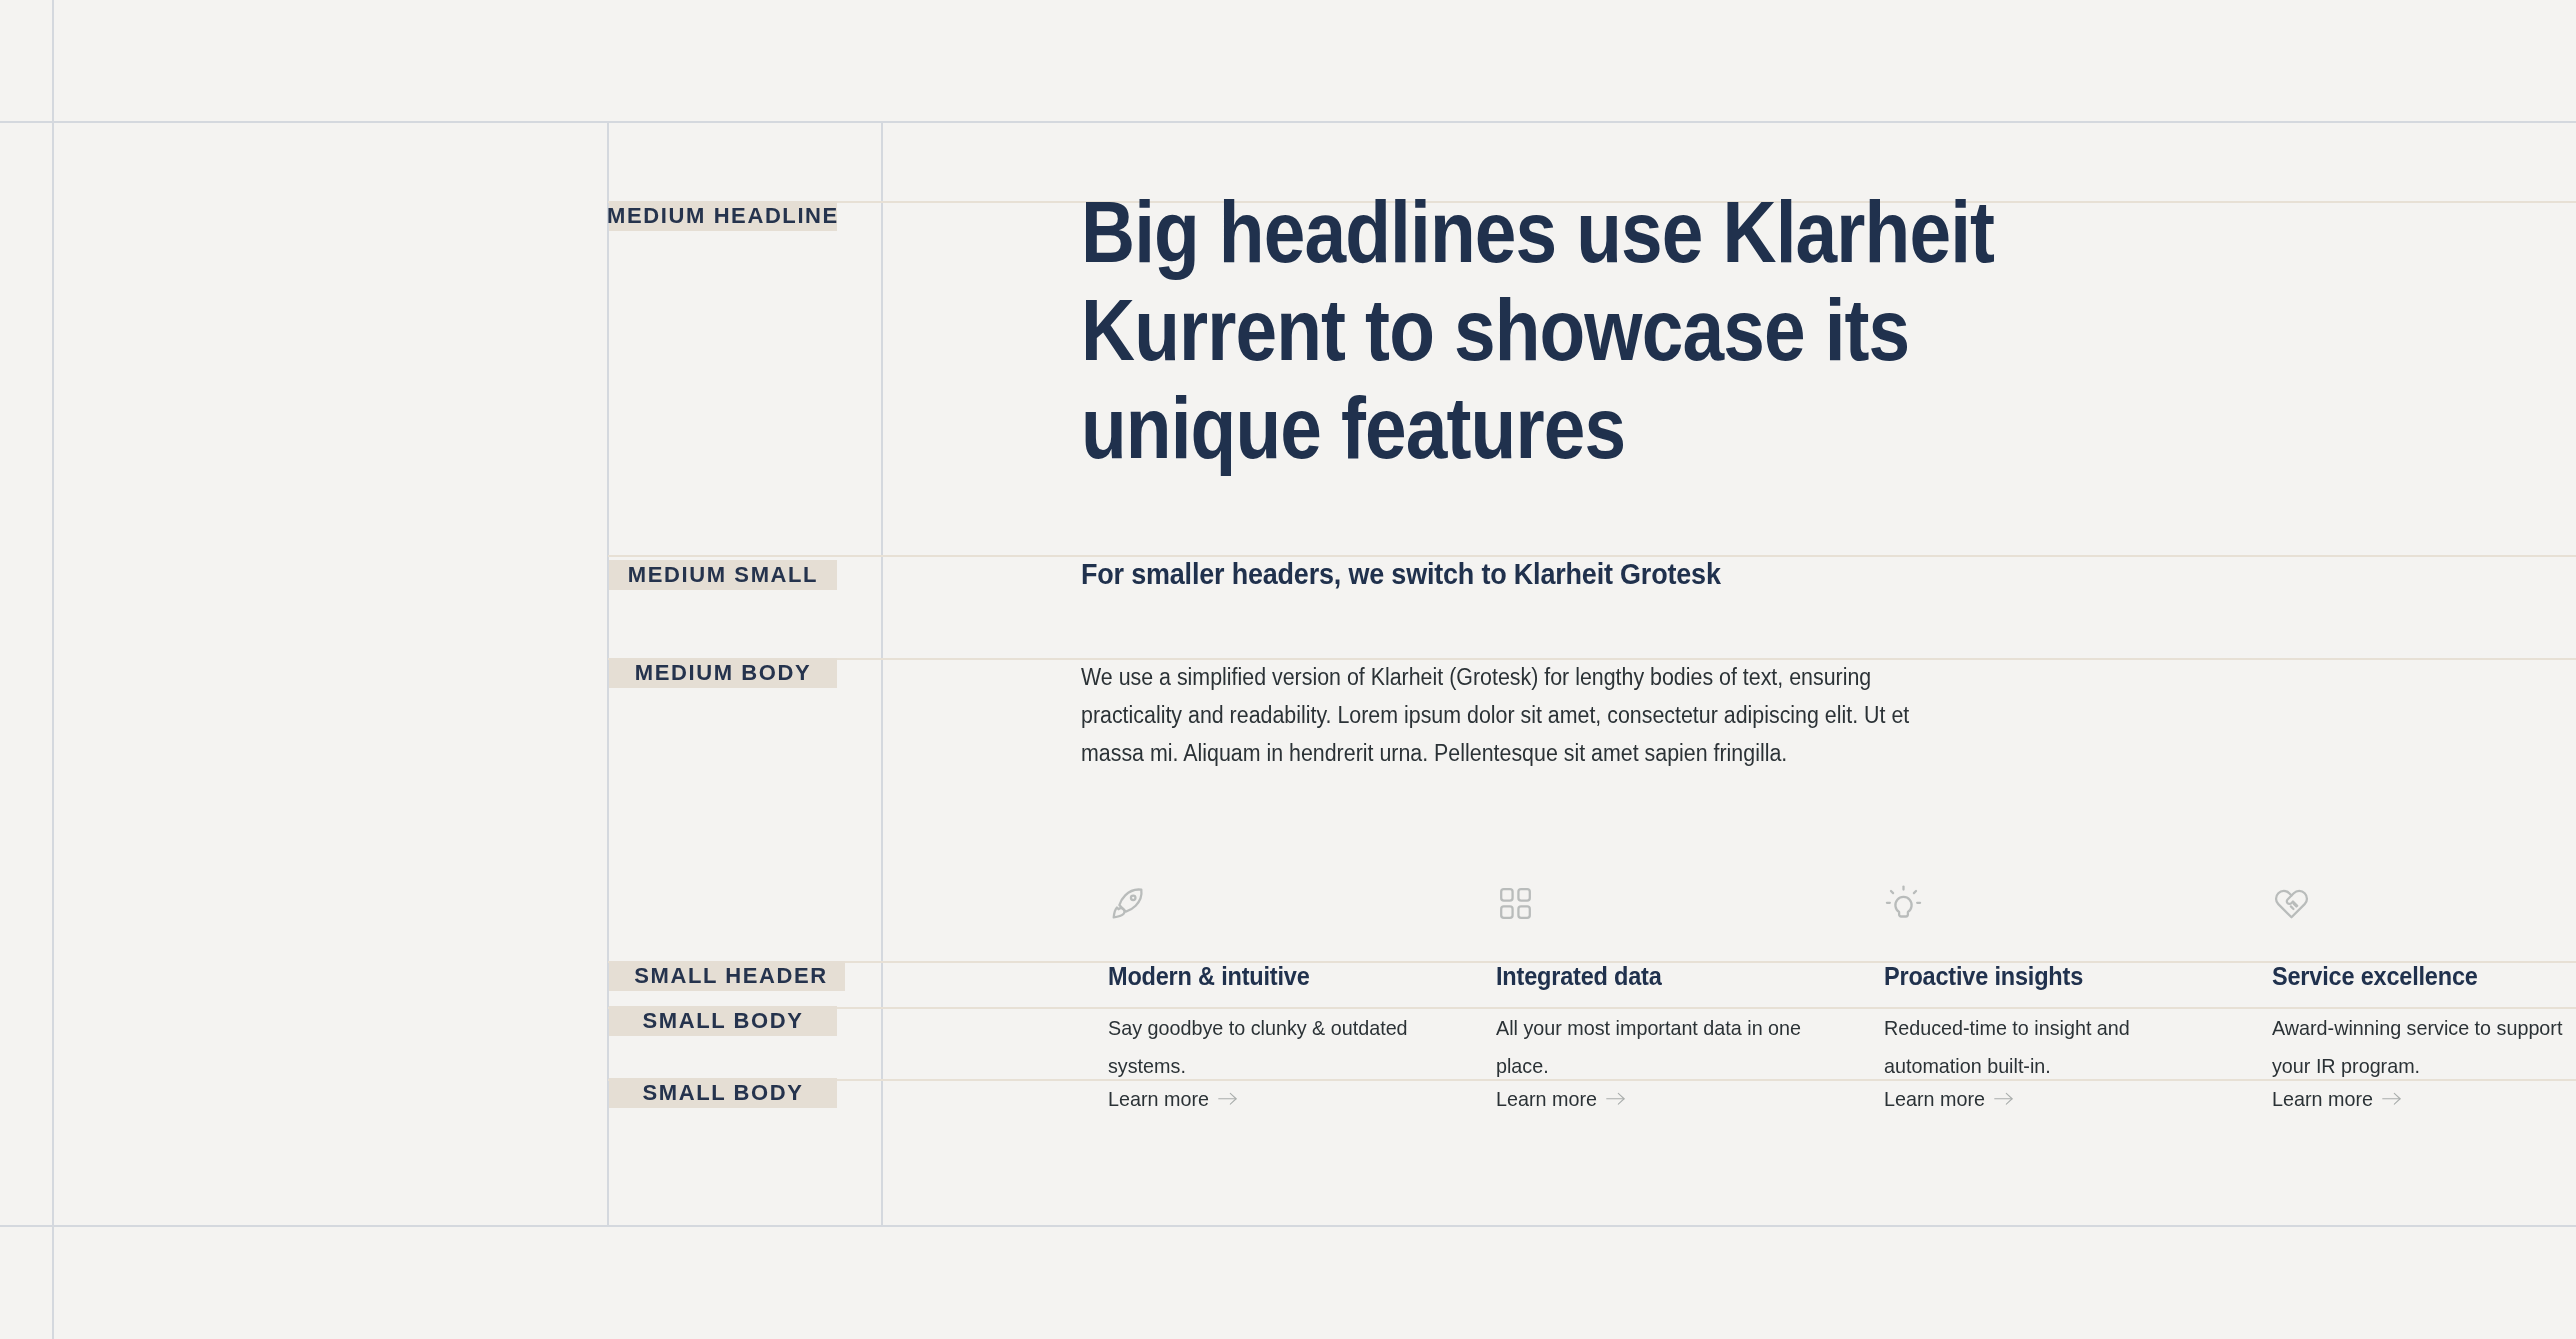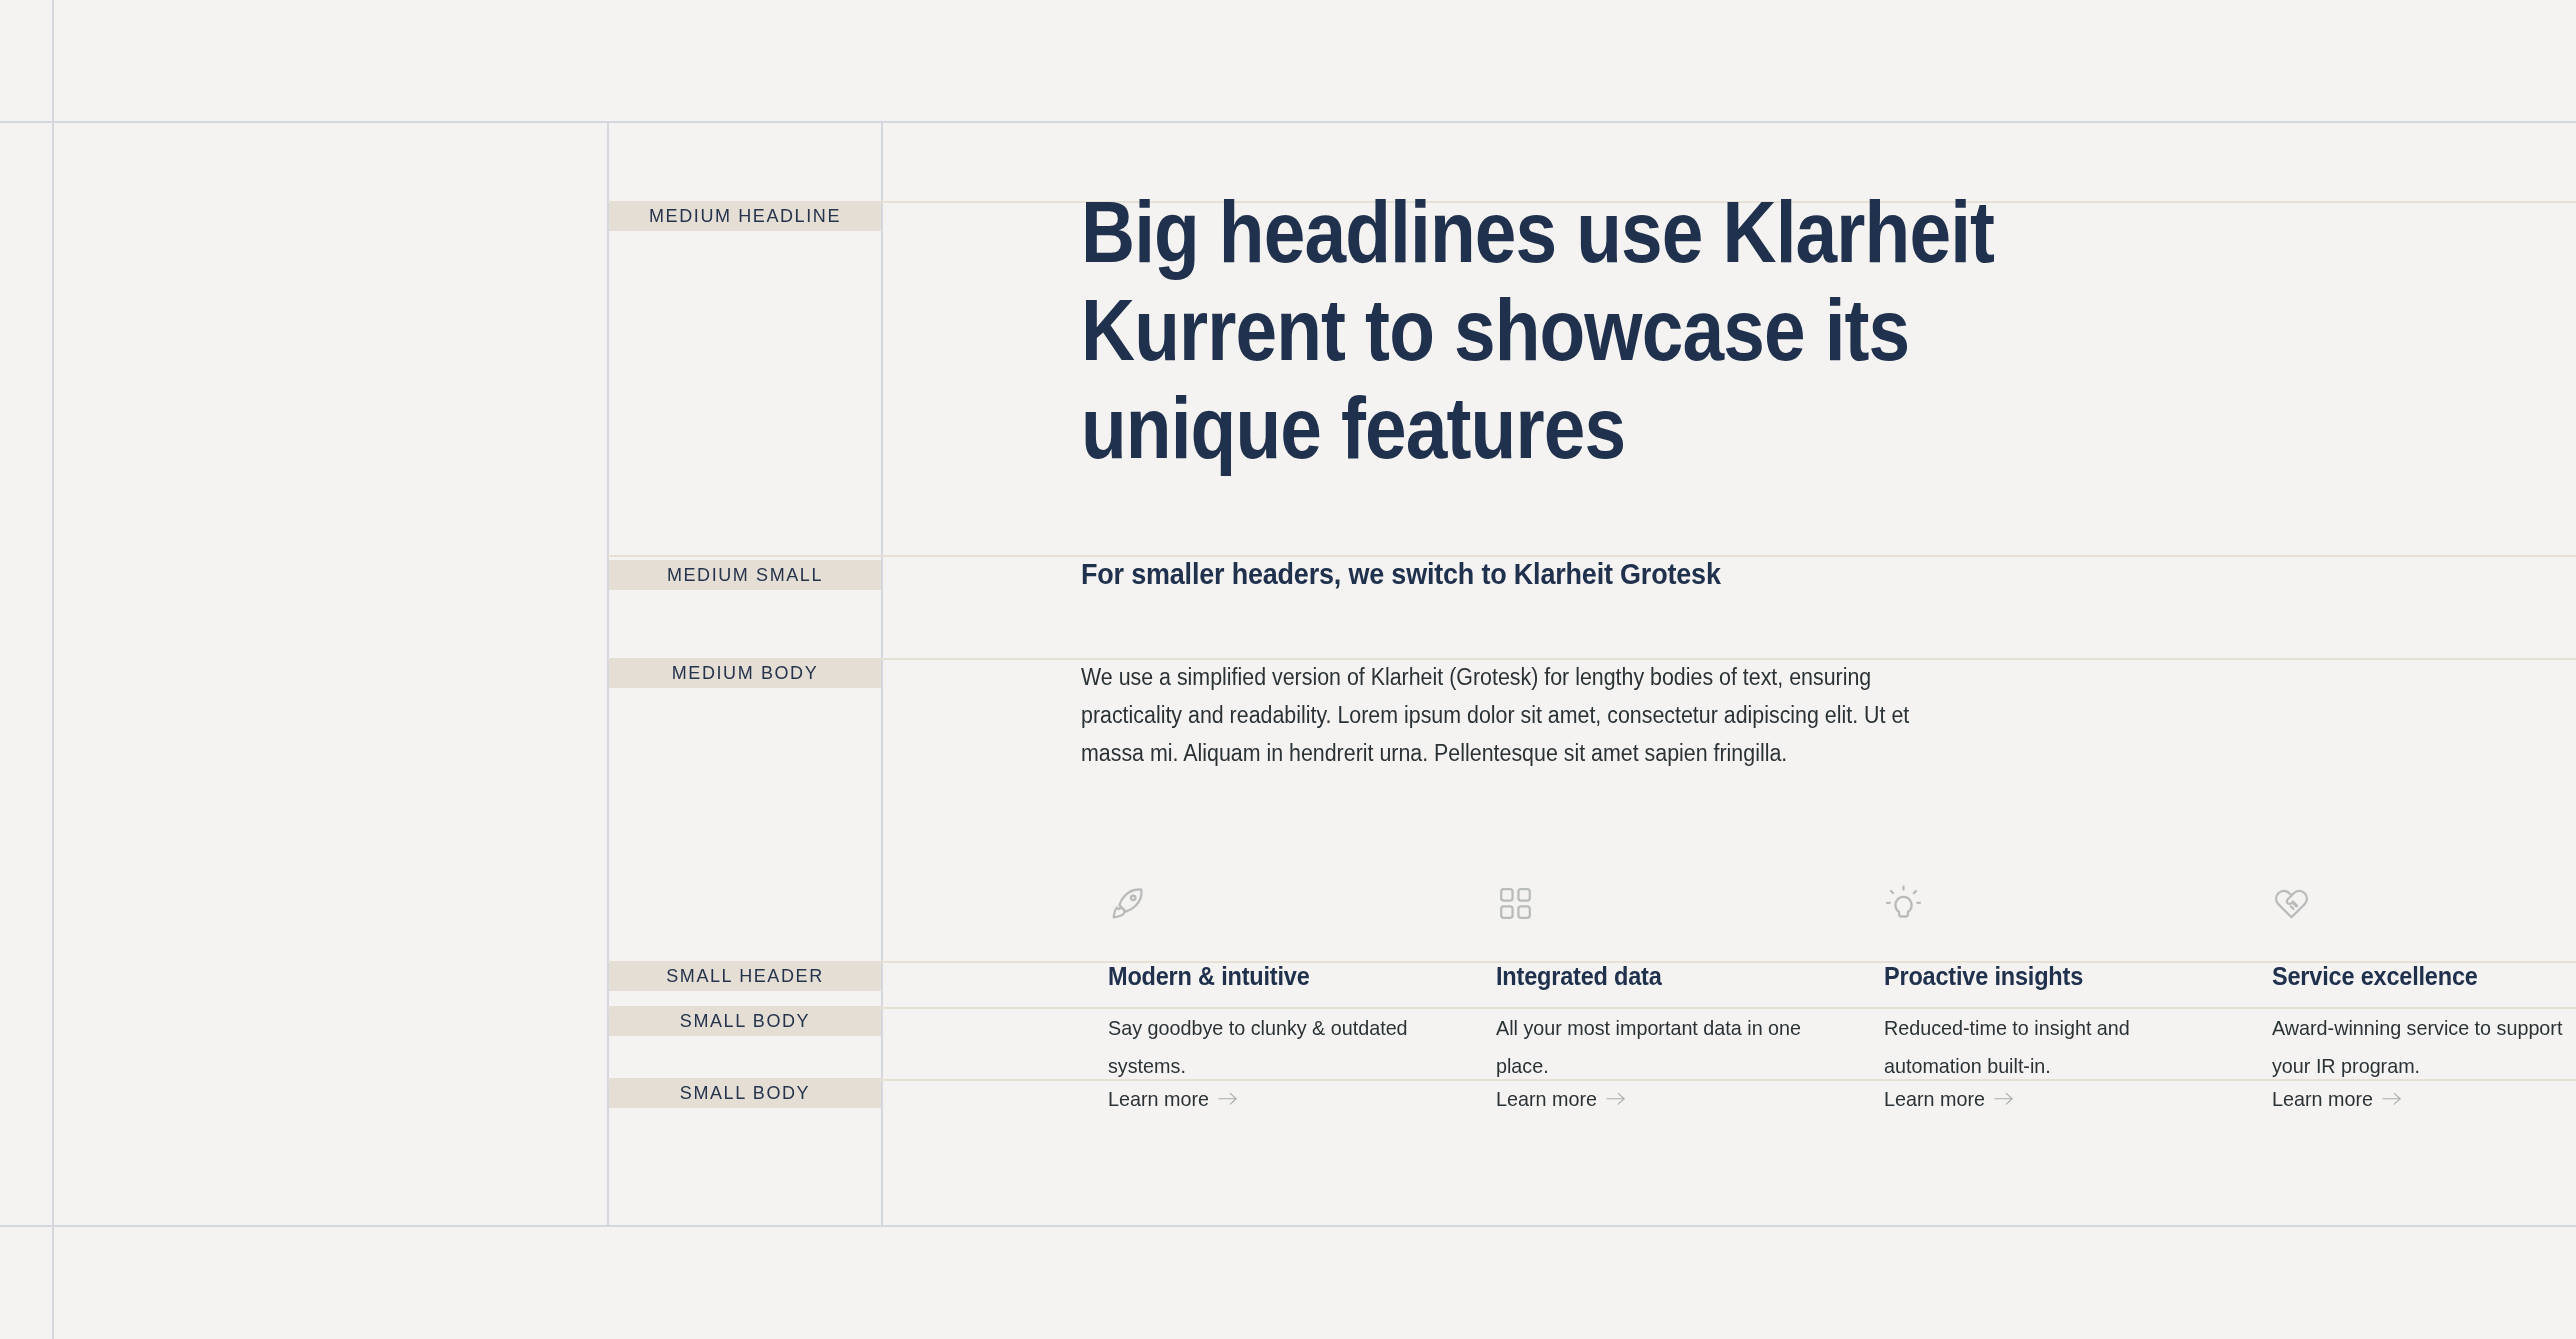--- a/index.html
+++ b/index.html
@@ -43,29 +43,29 @@
     left: 608px;
     width: 2017px;
     height: 1.5px;
     background: #e7e0d5;
   }
 
   
   .tag {
     position: absolute;
     left: 609px;
-    width: 272px;
+    width: 228px;
     background: #e5ded4;
     color: #25334d;
     display: flex;
     align-items: center;
     justify-content: center;
-    font-size: 18px;
+    font-size: 22px;
     letter-spacing: 1.6px;
-    font-weight: 400;
+    font-weight: 700;
     white-space: nowrap;
   }
 
   
   .headline {
     position: absolute;
     left: 1081px;
     top: 183px;
     width: 1236px;
     color: #20314d;
@@ -194,21 +194,21 @@
   </div>
 
   <div class="tag" style="top:560px;height:30px;">
     <span>MEDIUM SMALL</span>
   </div>
 
   <div class="tag" style="top:658px;height:30px;">
     <span>MEDIUM BODY</span>
   </div>
 
-  <div class="tag" style="top:961px;height:30px;">
+  <div class="tag" style="top:961px;height:30px;padding-left:8px;">
     <span>SMALL HEADER</span>
   </div>
 
   <div class="tag" style="top:1006px;height:30px;">
     <span>SMALL BODY</span>
   </div>
 
   <div class="tag" style="top:1078px;height:30px;">
     <span>SMALL BODY</span>
   </div>

